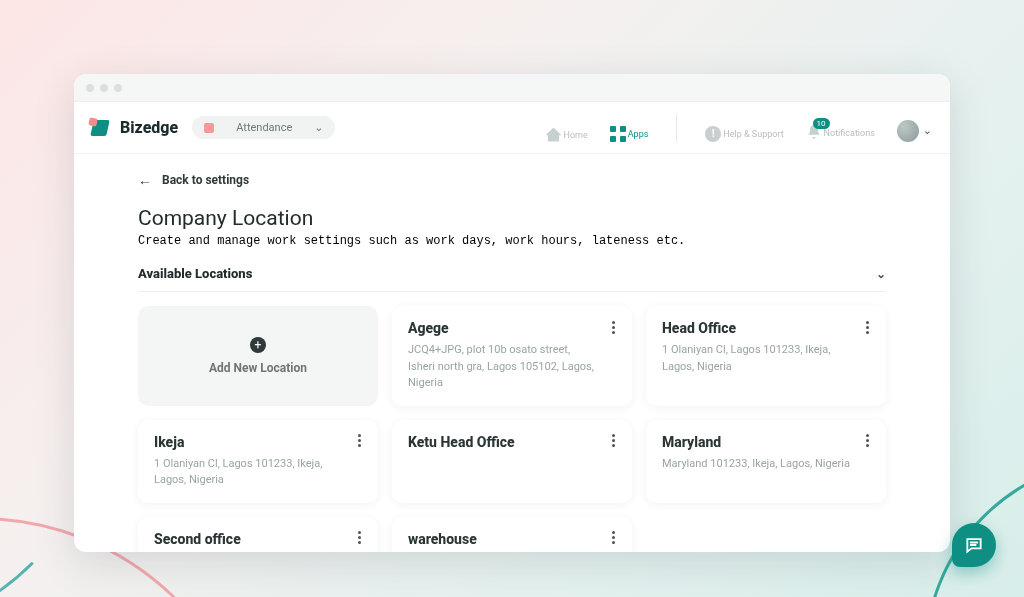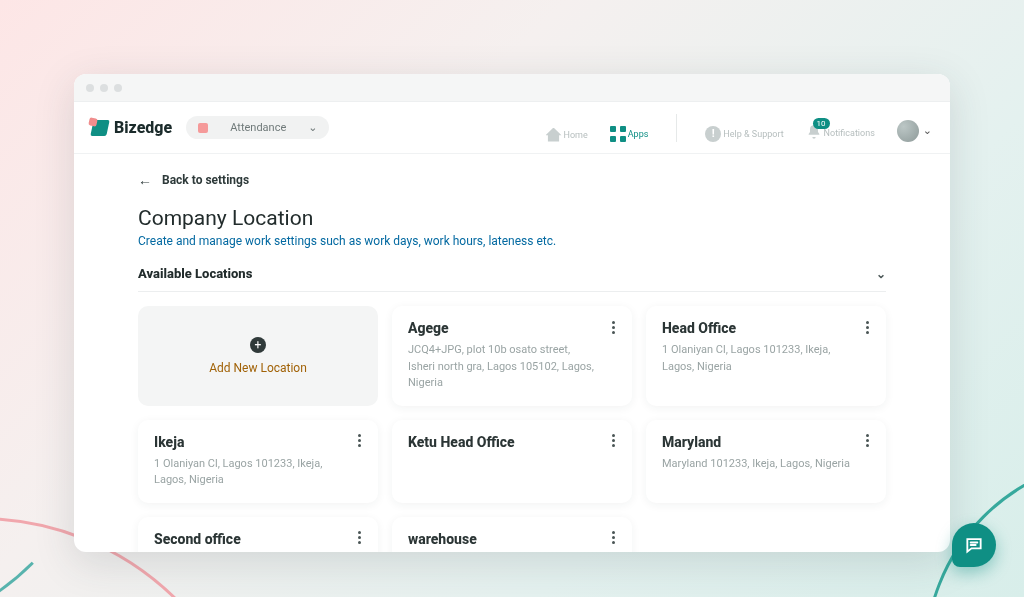--- a/index.html
+++ b/index.html
@@ -48,21 +48,21 @@
   .dot { width:8px; height:8px; border-radius:50%; background:#dcdfe0; }
 
   .topbar {
     height: 52px;
     display: flex;
     align-items: center;
     padding: 0 18px;
     gap: 14px;
     border-bottom: 1px solid #f0f2f3;
   }
-  .logo { display:flex; align-items:center; gap:6px; font-weight:800; font-size:16px; color:#1b2b2b; }
+  .logo { display:flex; align-items:center; gap:12px; font-weight:800; font-size:16px; color:#1b2b2b; }
   .logo-mark { width:16px; height:16px; position:relative; }
   .logo-mark::before { content:""; position:absolute; inset:0; background:#0f8f84; transform: skewX(-12deg); border-radius:2px;}
   .logo-mark::after { content:""; position:absolute; left:-3px; top:-2px; width:8px; height:8px; background:#f08d8d; border-radius:2px; transform: rotate(12deg);}
   .attendance-chip {
     background:#f1f2f2; border-radius:14px; padding:5px 12px; display:flex; align-items:center; gap:22px;
     font-size:11px; color:#707a7a; cursor:pointer;
   }
   .attendance-chip .sq { width:10px; height:10px; border-radius:2px; background:#f59a9a; }
   .topbar-spacer { flex:1; }
   .nav { display:flex; align-items:flex-end; gap:22px; }
@@ -80,35 +80,35 @@
   .badge { position:absolute; top:-6px; right:-8px; background:#0f8f84; color:#fff; font-size:8px; border-radius:8px; padding:1px 4px; }
   .avatar-wrap { display:flex; align-items:center; gap:4px; cursor:pointer; }
   .avatar { width:22px; height:22px; border-radius:50%; background: radial-gradient(circle at 30% 30%, #bcc7c6, #8e9a99);}
 
   .content {
     flex:1; overflow:hidden; padding: 18px 64px 0 64px;
   }
   .backlink { display:flex; align-items:center; gap:10px; font-size:12px; font-weight:700; color:#2e3a3a; cursor:pointer; margin-bottom:18px;}
   .backlink .arrow { font-size:14px; }
   h1.page-title { font-size:21px; font-weight:400; color:#222c2c; margin-bottom:4px; }
-  .subtitle { font-size:12px; color:#0369a1; margin-bottom:18px; }
+  .subtitle { font-size:12px; color:#000000; margin-bottom:18px;font-family:Liberation Mono, monospace; }
   .section-header { display:flex; align-items:center; justify-content:space-between; font-size:13px; font-weight:800; color:#222c2c; padding-bottom:10px; border-bottom:1px solid #eceeef; margin-bottom:14px;}
   .chev { font-size:12px; color:#4b5757;}
 
   .grid { display:grid; grid-template-columns: repeat(3, 1fr); gap:14px; }
   .card {
     background:#fff; border-radius:10px; padding:14px 16px; min-height:74px;
     box-shadow: 0 2px 10px rgba(40,50,55,0.06);
     position:relative;
   }
   .card.add {
     background:#f4f5f5; box-shadow:none; display:flex; flex-direction:column; align-items:center; justify-content:center; gap:8px; cursor:pointer;
   }
   .plus-ico { width:16px; height:16px; border-radius:50%; background:#303a3a; color:#fff; display:flex; align-items:center; justify-content:center; font-size:12px; line-height:1;}
-  .card.add .label { font-size:12px; font-weight:400; color:#a16207; }
+  .card.add .label { font-size:12px; font-weight:700; color:#737373; }
   .card .name { font-size:14px; font-weight:800; color:#2b3535; margin-bottom:6px; }
   .card .addr { font-size:11px; color:#9aa4a4; line-height:1.5; max-width: 92%; }
   .kebab { position:absolute; top:12px; right:10px; width:18px; height:18px; display:flex; flex-direction:column; align-items:center; justify-content:center; gap:2px; cursor:pointer;}
   .kebab span{ width:3px; height:3px; background:#4a5555; border-radius:50%; }
 
   .fab {
     position:absolute; right:28px; bottom:30px;
     width:44px; height:44px; border-radius:50% 50% 50% 8px;
     background:#0f8f84; color:#fff; display:flex; align-items:center; justify-content:center;
     box-shadow:0 6px 16px rgba(15,143,132,0.4);

